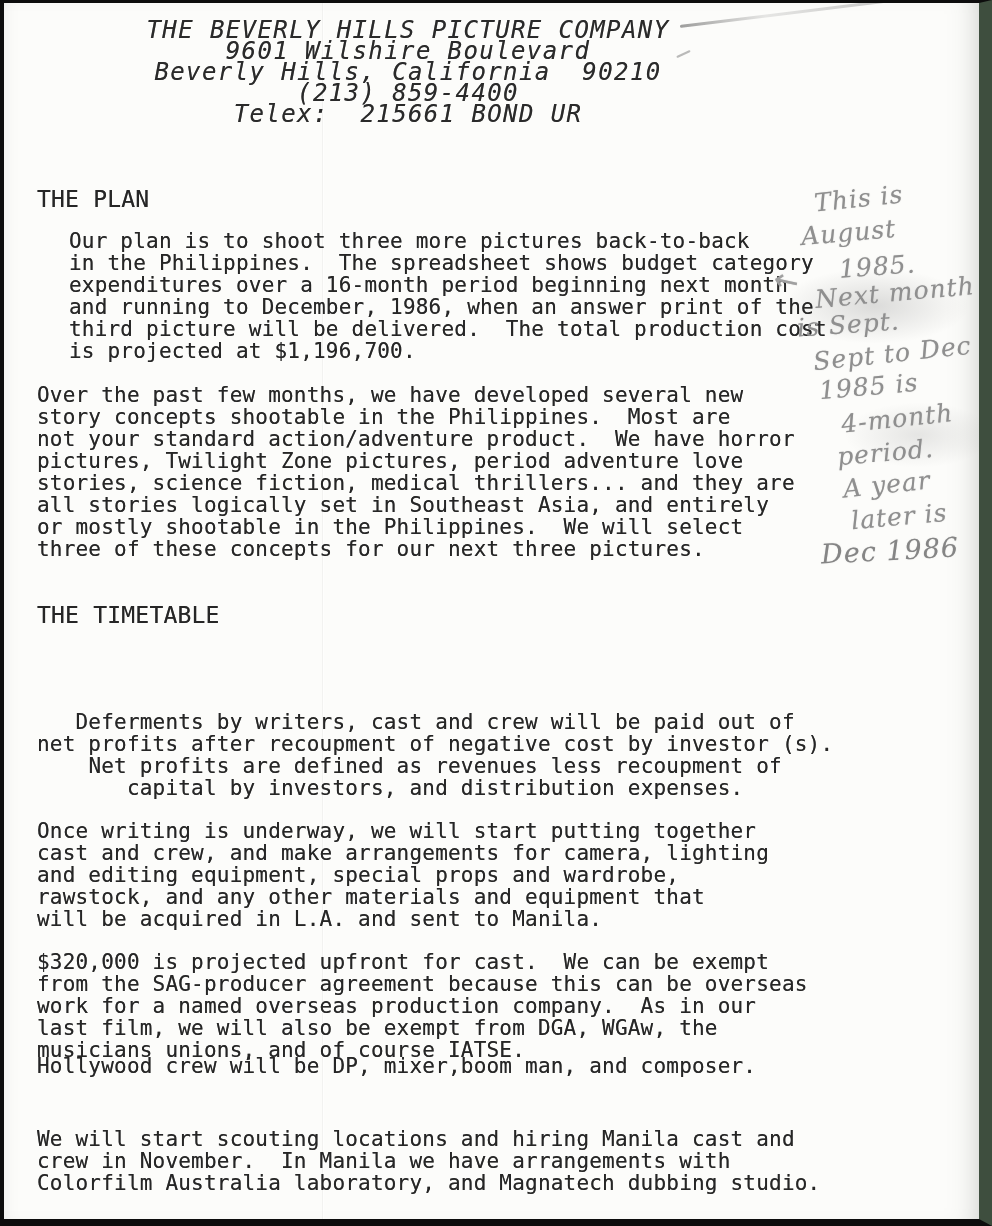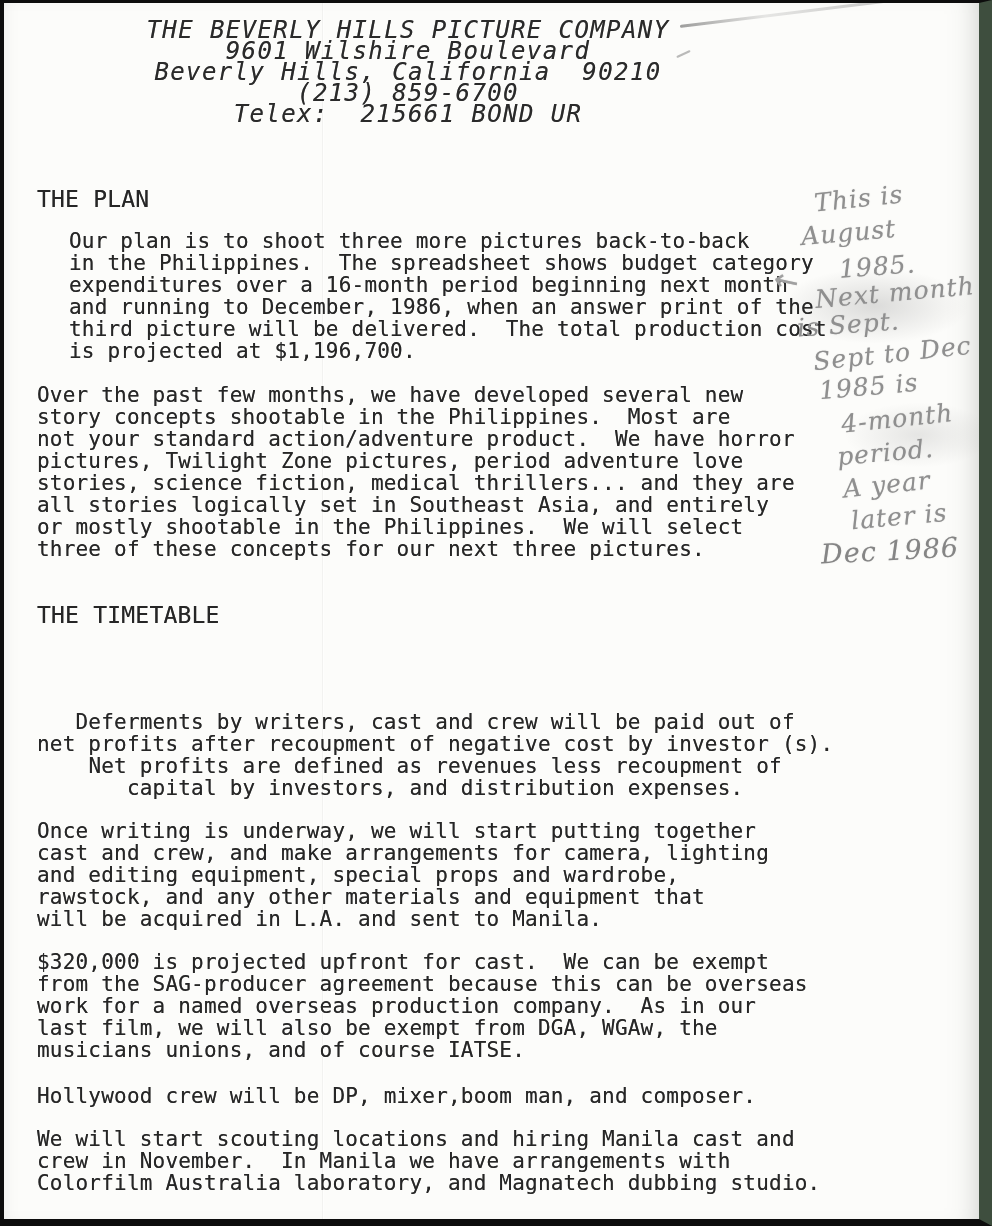--- a/index.html
+++ b/index.html
@@ -92,21 +92,21 @@
   }
   
   #h-plan      { top:185px; }
   #p-plan-0    { top:227px;margin-left:32px; }
   #p-plan-1    { top:381px; }
   #h-timetable { top:578px;margin-top:23px; }
   #p-tt-0      { top:622px; }
   #p-tt-1      { top:708px;text-align:center; }
   #p-tt-2      { top:817px; }
   #p-tt-3      { top:948px; }
-  #p-tt-4      { top:1082px; }
+  #p-tt-4      { top:1052px; }
   #p-tt-5      { top:1125px; }
   
   #hw-0  { left:810px; top:181px; transform:rotate(-6deg); }
   #hw-1  { left:797px; top:215px; transform:rotate(-5deg); }
   #hw-2  { left:835px; top:249px; transform:rotate(-4deg); }
   #hw-ar { left:770px; top:260px; transform:rotate(12deg); }
   #hw-3  { left:811px; top:275px; transform:rotate(-5deg); }
   #hw-4  { left:793px; top:307px; transform:rotate(-4deg); }
   #hw-5  { left:809px; top:336px; transform:rotate(-6deg); }
   #hw-6  { left:815px; top:369px; transform:rotate(-5deg); }
@@ -124,21 +124,21 @@
   <div class="scratch"></div>
   <div class="scratch-tick"></div>
   <div class="fold"></div>
   <div class="smudge s1"></div>
   <div class="smudge s2"></div>
 
   <div class="letterhead">
     <div>THE BEVERLY HILLS PICTURE COMPANY</div>
     <div>9601 Wilshire Boulevard</div>
     <div>Beverly Hills, California  90210</div>
-    <div>(213) 859-6700</div>
+    <div>(213) 859-4400</div>
     <div>Telex:  215661 BOND UR</div>
   </div>
 
   <div class="heading" id="h-plan">THE PLAN</div>
 
   <div class="typed" id="p-plan-0">Our plan is to shoot three more pictures back-to-back
 in the Philippines.  The spreadsheet shows budget category
 expenditures over a 16-month period beginning next month
 and running to December, 1986, when an answer print of the
 third picture will be delivered.  The total production cost

